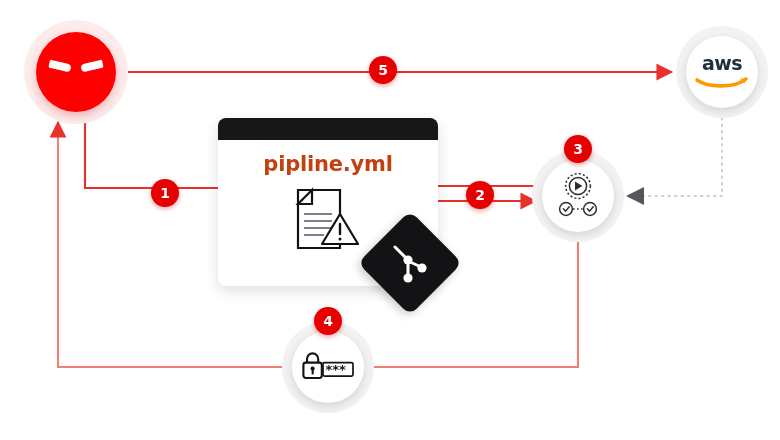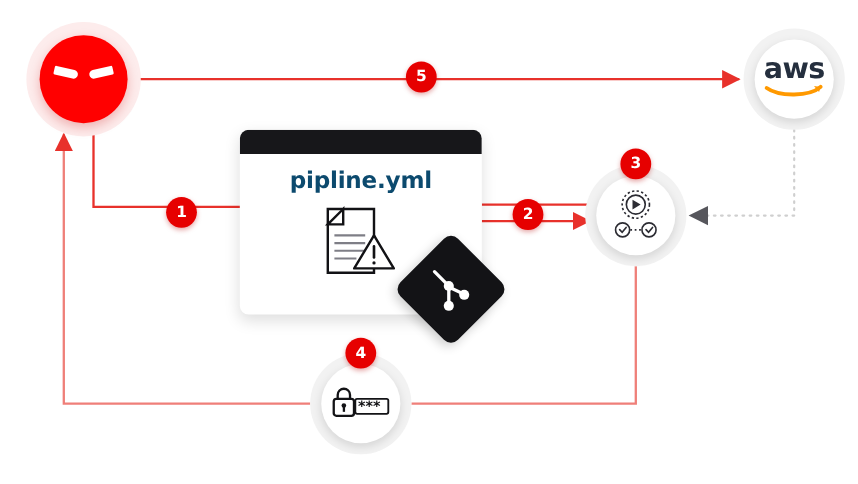--- a/index.html
+++ b/index.html
@@ -42,40 +42,40 @@
     box-shadow:0 3px 9px rgba(0,0,0,.13);
     display:flex;align-items:center;justify-content:center;
   }
 
   
   .aws-wrap{position:relative;width:62px;height:38px;}
   .aws-text{
     position:absolute;left:0;top:-2px;width:62px;
     text-align:center;
     font-family:"DejaVu Sans", sans-serif;
-    font-weight:bold;font-size:26px;letter-spacing:-0.5px;
+    font-weight:bold;font-size:19px;letter-spacing:-0.5px;
     color:#252f3e;line-height:24px;
   }
 
   
   .card{
     position:absolute;background:#ffffff;
     border-radius:8px;
     box-shadow:0 5px 14px rgba(0,0,0,.13);
     overflow:hidden;
   }
   .card-titlebar{
     position:absolute;left:0;top:0;width:100%;height:22px;
     background:#17171a;
   }
   .card-filename{
     position:absolute;left:0;top:34px;width:100%;
     text-align:center;
     font-family:"DejaVu Sans", sans-serif;
-    font-weight:bold;font-size:21px;color:#0c4a6e;
+    font-weight:bold;font-size:21px;color:#c2410c;
     letter-spacing:-0.2px;
   }
 
   
   .git-diamond{
     position:absolute;width:74px;height:74px;
     background:#131316;border-radius:9px;
     transform:rotate(45deg);
     box-shadow:0 4px 10px rgba(0,0,0,.2);
   }

